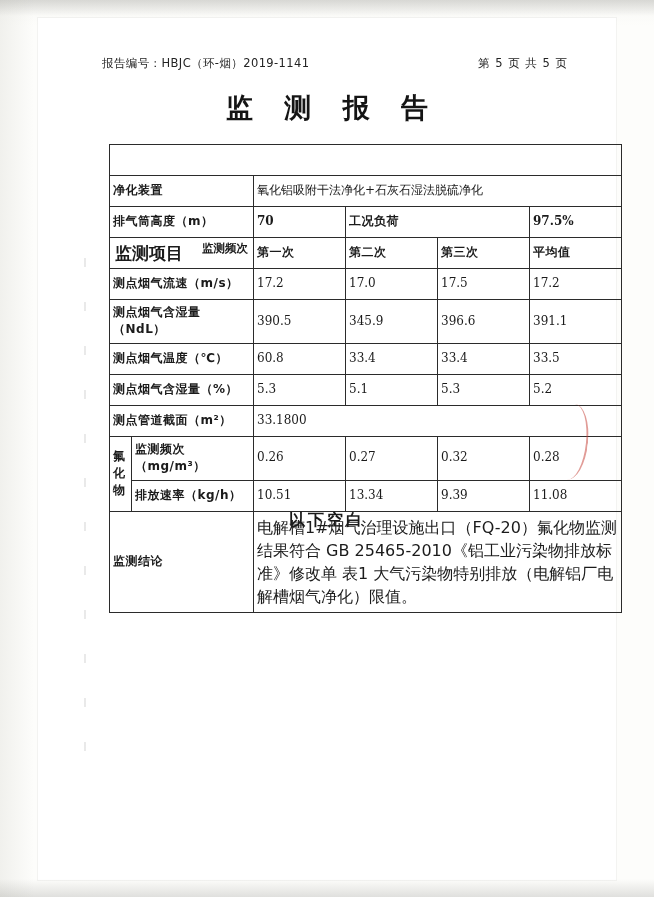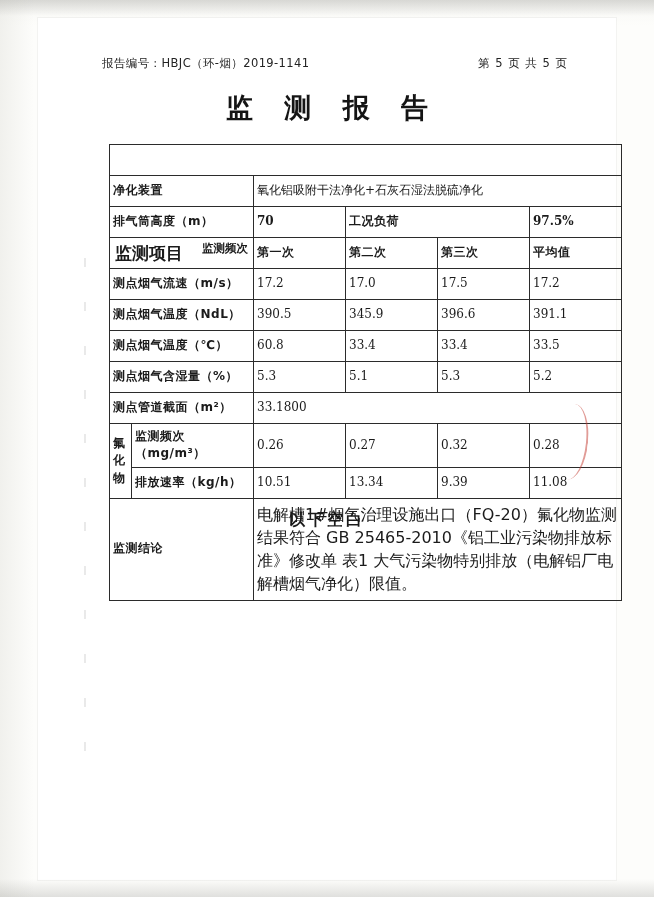--- a/index.html
+++ b/index.html
@@ -252,21 +252,21 @@
         </tr>
 
         <tr>
           <td class="lbl" colspan="2">测点烟气流速（m/s）</td>
           <td class="val">17.2</td>
           <td class="val">17.0</td>
           <td class="val">17.5</td>
           <td class="val">17.2</td>
         </tr>
         <tr>
-          <td class="lbl" colspan="2">测点烟气温度（NdL）</td>
+          <td class="lbl" colspan="2">测点烟气含湿量（NdL）</td>
           <td class="val">390.5</td>
           <td class="val">345.9</td>
           <td class="val">396.6</td>
           <td class="val">391.1</td>
         </tr>
         <tr>
           <td class="lbl" colspan="2">测点烟气温度（℃）</td>
           <td class="val">60.8</td>
           <td class="val">33.4</td>
           <td class="val">33.4</td>

